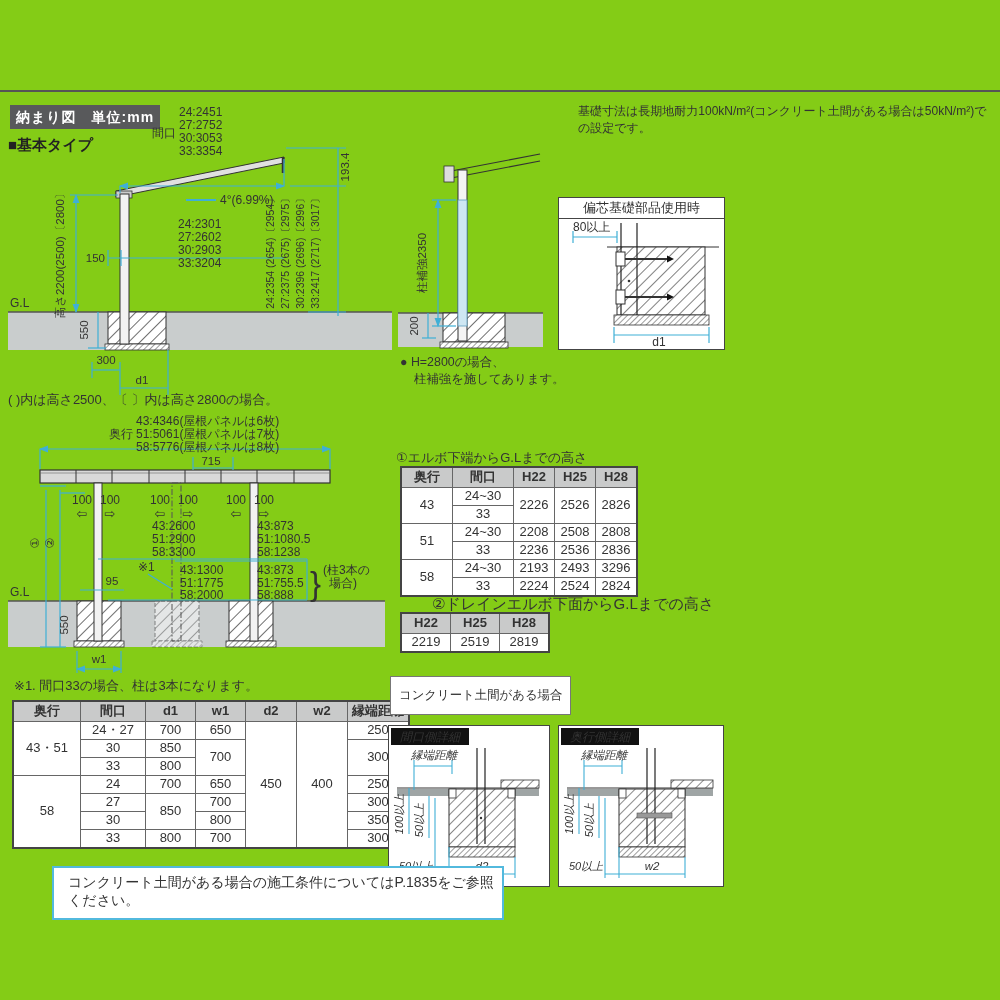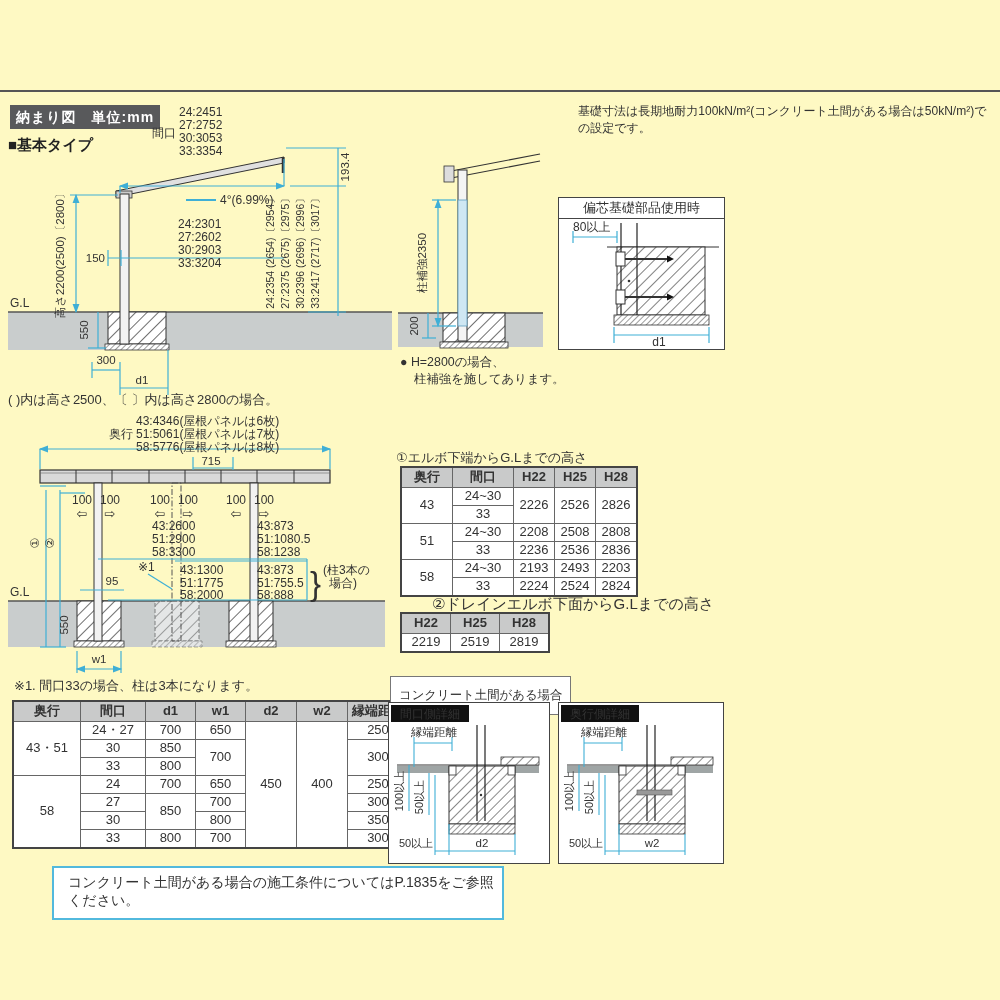--- a/index.html
+++ b/index.html
@@ -1,16 +1,16 @@
 <!DOCTYPE html>
 <html><head>
 <meta charset="utf-8">
 <style>
   html,body{margin:0;padding:0;background:#fff;}
-  .canvas{position:relative;width:1000px;height:1000px;background:#fef9c3;overflow:hidden;
+  .canvas{position:relative;width:1000px;height:1000px;background:#84cc16;overflow:hidden;
           font-family:"Liberation Sans","DejaVu Sans",sans-serif;color:#333;}
   .abs{position:absolute;}
   .top-rule{left:0;top:90px;width:1000px;height:2px;background:#555;}
   .badge{left:10px;top:105px;width:150px;height:24px;background:#58595b;color:#fff;
          font-size:14px;font-weight:bold;line-height:24px;text-align:center;letter-spacing:1px;}
   .basic-type{left:8px;top:136px;font-size:15px;font-weight:bold;color:#222;text-align:center;}
   .top-note{left:578px;top:103px;width:418px;font-size:12px;line-height:1.45;color:#333;}
   .note-sm{font-size:13px;color:#333;}
   .h2800-note{left:400px;top:354px;font-size:12.4px;line-height:1.4;}
   .h2800-note .l2{padding-left:14px;}
@@ -26,21 +26,21 @@
   .t2-title{left:396px;top:595px;font-size:15px;margin-left:36px;}
   .t1 table, .t2 table, .spec table{border:2px solid #444;}
   .t1 td{width:36px;} .t1 td.c0{width:46px;} .t1 td.c1{width:56px;}
   .t2 td,.t2 th{width:44px;}
   .note1{left:14px;top:677px;font-size:13px;}
   .spec{left:12px;top:700px;} .spec td{width:45px;}
   .parens-note{left:8px;top:391px;font-size:13px;}
   .bottom-note{left:12px;top:866px;width:434px;border:2px solid #52b9dd;background:#fff;
                font-size:14px;padding:6px 0 8px 14px;margin-left:40px;}
   .concrete-label{left:390px;top:676px;border:1px solid #777;background:#fff;font-size:12.4px;padding:10px 8px;}
-  .detail-box{top:702px;width:160px;height:160px;border:1px solid #444;background:#fff;}
+  .detail-box{top:725px;width:160px;height:160px;border:1px solid #444;background:#fff;font-style:italic;}
   .ecc-box{left:558px;top:197px;width:165px;height:151px;border:1px solid #444;background:#fff;}
   .ecc-title{height:20px;border-bottom:1px solid #444;text-align:center;font-size:13px;line-height:20px;}
 </style>
 </head>
 <body>
 
 <div class="canvas">
 
   <div class="abs top-rule"></div>
   <div class="abs badge">納まり図　単位:mm</div>
@@ -355,21 +355,21 @@
         <td class="c1">33</td>
         <td>2236</td>
         <td>2536</td>
         <td>2836</td>
       </tr>
       <tr>
         <td class="c0" rowspan="2">58</td>
         <td class="c1">24~30</td>
         <td>2193</td>
         <td>2493</td>
-        <td>2203</td>
+        <td>3296</td>
       </tr>
       <tr>
         <td class="c1">33</td>
         <td>2224</td>
         <td>2524</td>
         <td>2824</td>
       </tr>
     </tbody>
       </table>
   </div>

